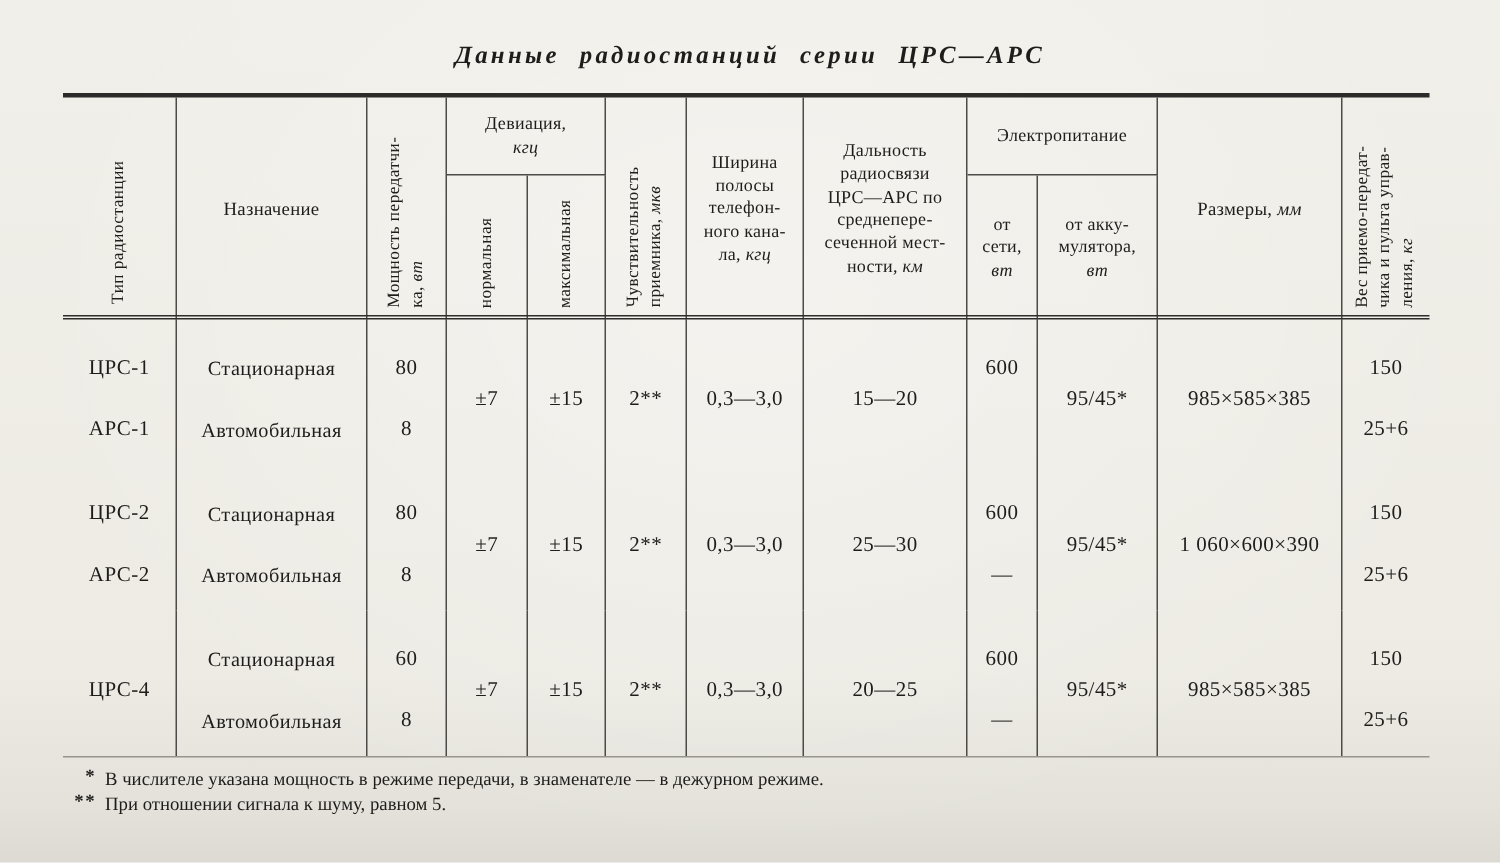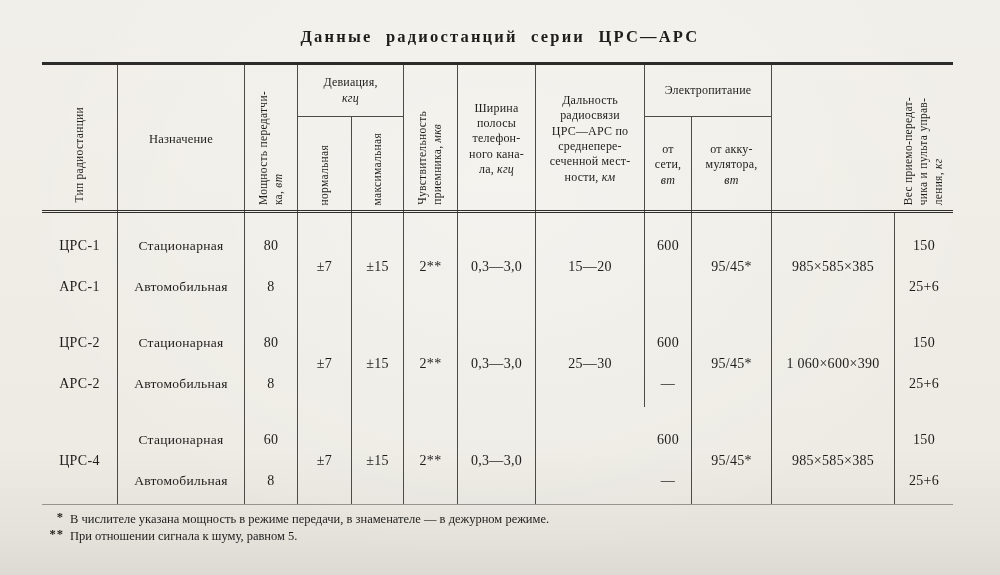--- a/index.html
+++ b/index.html
@@ -10,21 +10,21 @@
     background:
       radial-gradient(ellipse at 50% 35%, rgba(255,255,255,0.30), rgba(255,255,255,0) 70%),
       linear-gradient(180deg,#f1efe9 0%,#edebe4 78%,#e3e1da 94%,#dcdad3 100%);
     position:relative;
     overflow:hidden;
   }
   .title {
     position:absolute; top:27px; left:0; right:0;
     text-align:center;
     font-size:16.5px; font-weight:bold;
-    letter-spacing:2.2px; word-spacing:7px;
+    letter-spacing:2.2px; word-spacing:7px;font-style:italic;
   }
   
   .table {
     position:absolute; left:42px; top:62px;
     width:911px;
     display:grid;
     grid-template-columns:76px 127px 53px 54px 52px 54px 78px 109px 47px 80px 123px 58px;
     grid-template-rows:52px 96px 97px 97px 97px;
     border-top:3px solid #2c2b29;
     border-bottom:1px solid #97948e;
@@ -124,20 +124,23 @@
   <div class="cell h-center gc9 gr2">
     <span><span>от
 сети,
 </span><span class="unit">вт</span></span>
   </div>
   <div class="cell h-center gc10 gr2">
     <span><span>от акку-
 мулятора,
 </span><span class="unit">вт</span></span>
   </div>
+  <div class="cell h-center gc11 grh">
+    <span style="font-size:12.5px"><span>Размеры, </span><span class="unit">мм</span></span>
+  </div>
   <div class="cell v-bottom gc12 grh last">
     <span class="vtext"><span>Вес приемо-передат-
 чика и пульта управ-
 ления, </span><span class="unit">кг</span></span>
   </div>
 
   <div class="cell b-stack gc1 gb1">
     <div class="slot">ЦРС-1</div>
     <div class="slot">АРС-1</div>
   </div>
@@ -237,20 +240,23 @@
     </div>
   <div class="cell b-center gc5 gb3">
       <span>±15</span>
     </div>
   <div class="cell b-center gc6 gb3">
       <span>2**</span>
     </div>
   <div class="cell b-center gc7 gb3">
       <span>0,3—3,0</span>
     </div>
+  <div class="cell b-center gc8 gb3">
+      <span>20—25</span>
+    </div>
   <div class="cell b-stack gc9 gb3">
     <div class="slot">600</div>
     <div class="slot">—</div>
   </div>
   <div class="cell b-center gc10 gb3">
       <span>95/45*</span>
     </div>
   <div class="cell b-center gc11 gb3">
       <span>985×585×385</span>
     </div>

